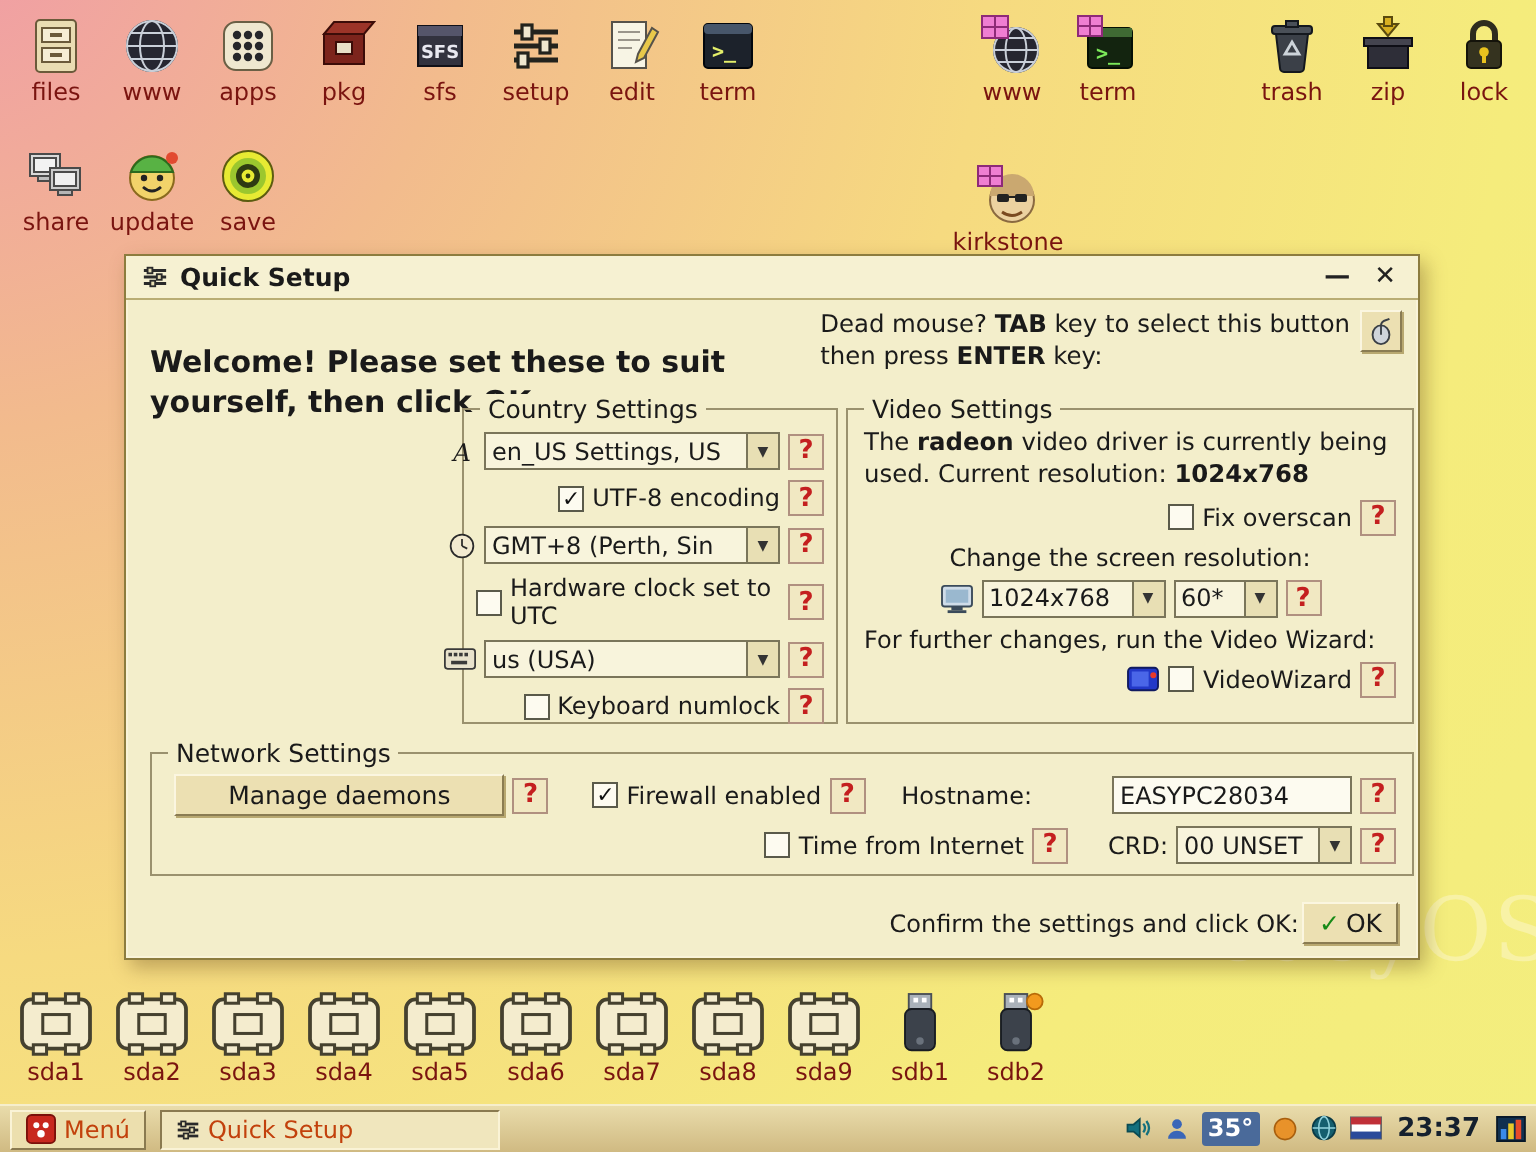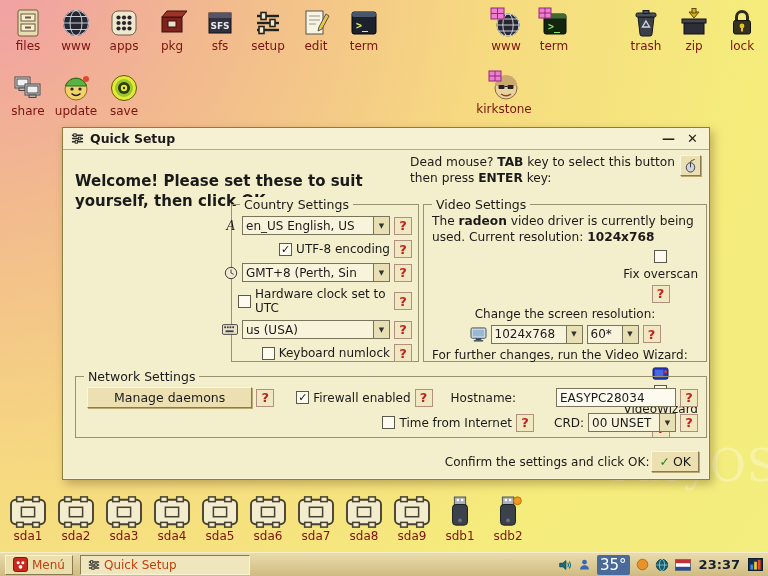--- a/index.html
+++ b/index.html
@@ -52,36 +52,36 @@
 
   .cb{width:13px;height:13px;background:#fdfbf0;border:1px solid #5a5a4a;display:inline-flex;
     align-items:center;justify-content:center;font-size:11px;font-weight:bold;color:#111;box-sizing:border-box;flex:none;}
   .help{width:18px;height:18px;background:#f1e8c2;border:1px solid #b09080;color:#c41f1f;
     font-weight:bold;font-size:13px;display:inline-flex;align-items:center;justify-content:center;
     font-family:inherit;padding:0;cursor:default;flex:none;}
   .input{height:19px;width:120px;background:#fdfbf0;border:1px solid #7a755a;padding:0 3px;
     font-size:12px;display:flex;align-items:center;box-sizing:border-box;margin-left:36px;}
 
   .vtext{line-height:1.3;font-size:12.2px;}
-  .self-end{align-self:flex-end;flex-direction:column;}
+  .self-end{align-self:flex-end;}
   .self-center{align-self:center;}
   .footer{position:absolute;right:10px;bottom:7px;display:flex;align-items:center;gap:2px;}
   .ok-btn{padding:1px 7px;height:21px;}
   .okcheck{color:#178a17;font-weight:bold;}
   .mng-btn{padding:2px 26px;height:21px;}
 
   
   .taskbar{position:absolute;left:0;bottom:0;width:768px;height:24px;box-sizing:border-box;
     background:linear-gradient(#ead camo,#d2bd85);background:linear-gradient(#e9dcab,#d0ba82);
     border-top:1px solid #f6eecb;display:flex;align-items:center;padding:0 5px;gap:7px;z-index:3;}
   .tb-btn{height:20px;display:flex;align-items:center;gap:4px;padding:0 7px;font-size:12px;color:#c2410c;
     background:#ecdfae;border:1px solid;border-color:#faf3d6 #8a7a50 #8a7a50 #faf3d6;box-sizing:border-box;cursor:default;}
   .tb-task{width:170px;background:#f0e6bd;border-color:#8a7a50 #faf3d6 #faf3d6 #8a7a50;}
   .tray{margin-left:auto;display:flex;align-items:center;gap:6px;}
-  .temp-badge{background:#4a6a9a;color:#fff;font-size:15px;padding:1px 3px;border-radius:2px;line-height:1.2;}
+  .temp-badge{background:#4a6a9a;color:#fff;font-size:12px;padding:1px 3px;border-radius:2px;line-height:1.2;font-weight:bold;}
   .clock{font-size:13px;font-weight:bold;color:#15202e;padding:0 2px;}
   .tray-ico{display:flex;align-items:center;}
 </style>
 </head>
 <body>
 
 <div class="screen">
 
   <div class="watermark">easyOS</div>
 
@@ -301,21 +301,21 @@
             <circle cx="16" cy="16" r="12.5" fill="#e7ea33" stroke="#5c5c10"></circle>
             <circle cx="16" cy="16" r="9" fill="#9bc72e"></circle>
             <circle cx="16" cy="16" r="6" fill="#2e3a12"></circle>
             <circle cx="16" cy="16" r="3.2" fill="#e7ea33"></circle>
             <circle cx="16" cy="16" r="1.2" fill="#2e3a12"></circle>
           </svg>
         </div>
         <div class="icon-label">save</div>
       </div>
     </div>
-  <div class="icon-row" style="left:480px;top:68px">
+  <div class="icon-row" style="left:480px;top:80px">
       <div class="icon-cell">
         <div class="dicon">
           <svg viewBox="0 0 32 32" width="32" height="32">
             <circle cx="18" cy="18" r="11" fill="#ecd2a0" stroke="#8a6a40"></circle>
             <path d="M7,16 a11,11 0 0 1 22,0 z" fill="#caa870"></path>
             <rect x="10.5" y="15" width="6" height="4" rx="1" fill="#222"></rect>
             <rect x="19.5" y="15" width="6" height="4" rx="1" fill="#222"></rect>
             <line x1="16.5" y1="16.5" x2="19.5" y2="16.5" stroke="#222"></line>
             <path d="M13,24 q5,3.5 10,0" fill="none" stroke="#7a4a20" stroke-width="1.4"></path>
             <rect x="1" y="1" width="12" height="10" fill="#ef7ed2" stroke="#8e2a78"></rect>
@@ -516,21 +516,21 @@
 
       <div class="group country">
         <span class="group-label">Country Settings</span>
         <div class="row">
           <span class="tray-ico">
             <svg viewBox="0 0 16 16" width="14" height="14">
                 <text x="8" y="13" text-anchor="middle" font-size="14" font-style="italic" font-family="DejaVu Serif, serif" fill="#1a1a1a">A</text>
               </svg>
           </span>
           <div class="select w148">
-            <span class="val">en_US    English, US</span>
+            <span class="val">en_US    Settings, US</span>
             <span class="arrow">
                 <span>▼</span>
               </span>
           </div>
           <button class="help">?</button>
         </div>
         <div class="row">
           <span class="cb">
               <span>✓</span>
             </span>

